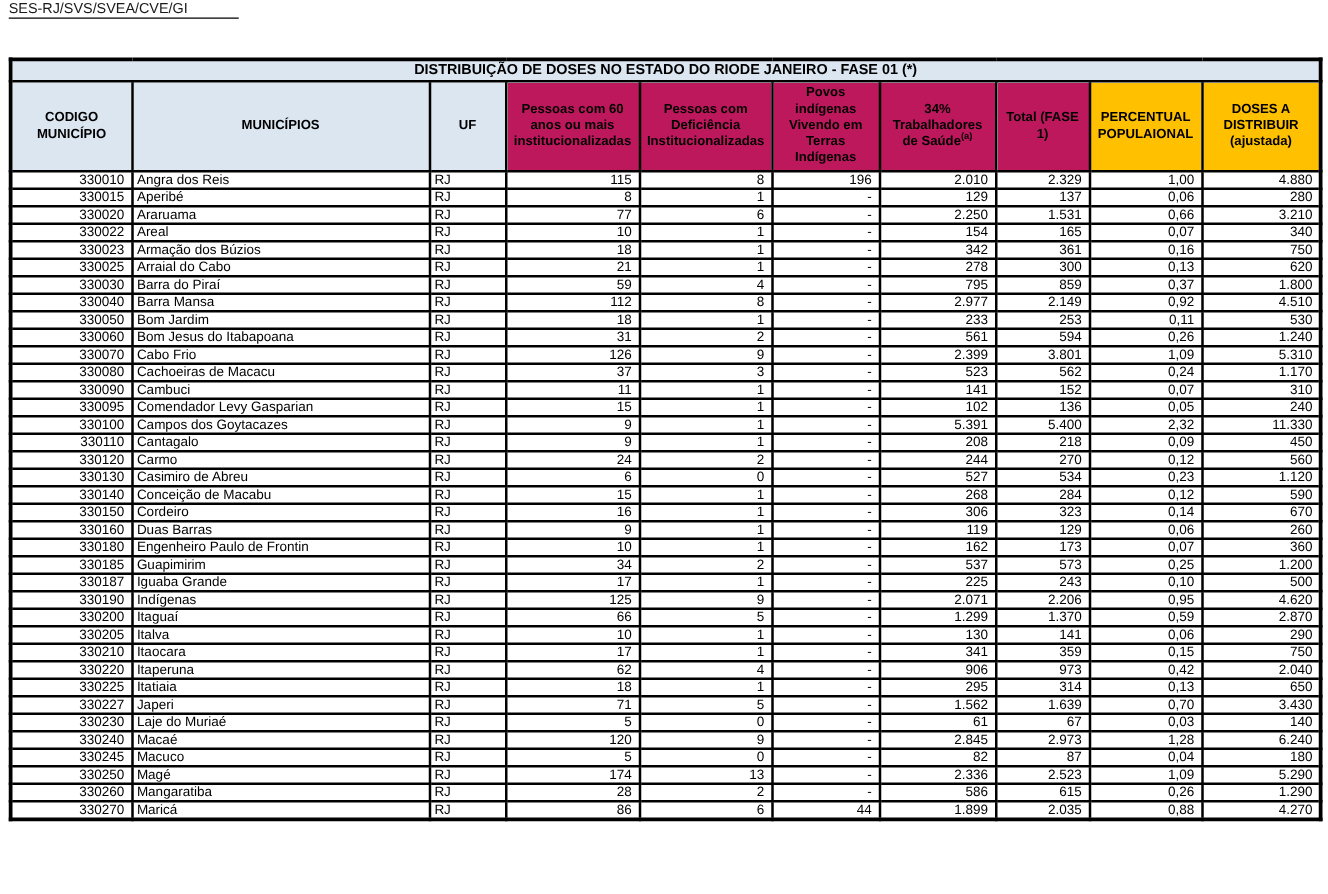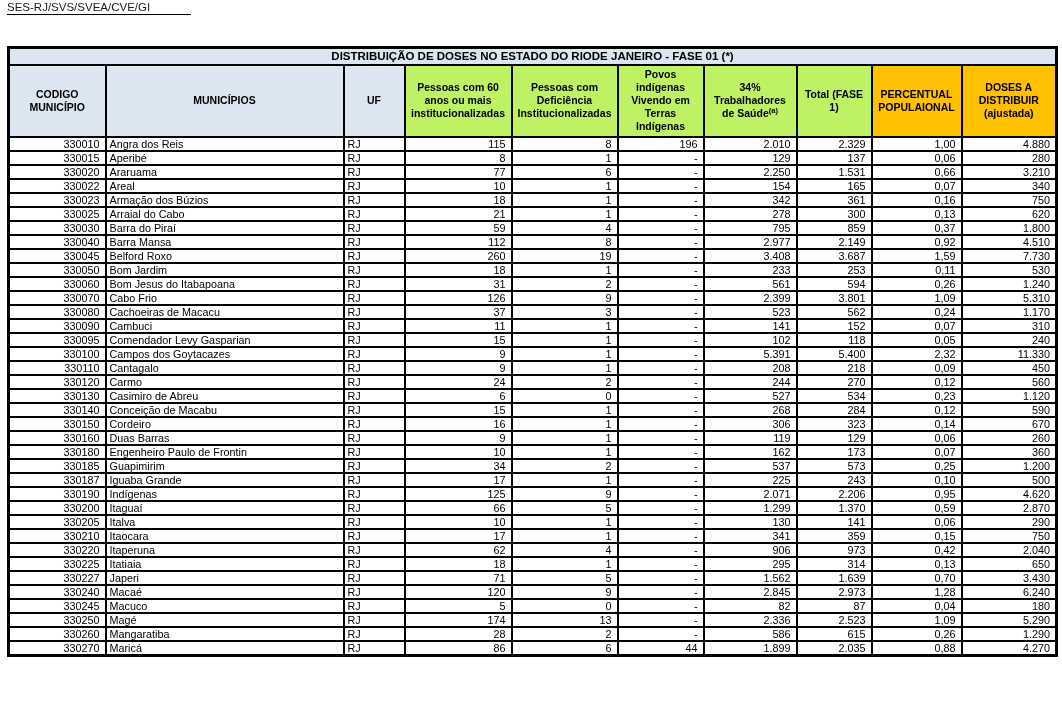--- a/index.html
+++ b/index.html
@@ -45,21 +45,21 @@
   th.col-head {
     height: 72px;
     vertical-align: middle;
     text-align: center;
     font-size: 10.5px;
     font-weight: bold;
     line-height: 13px;
     padding: 1px 3px;
   }
   th.bg-blue   { background: #DCE6F1; }
-  th.bg-yellow { background: #bef264; }
+  th.bg-yellow { background: #be185d; }
   th.bg-orange { background: #FFC000; }
   th sup { font-size: 7.5px; line-height: 0; }
   table.doses td.data {
     height: 12.7px;
     font-size: 10.8px;
     line-height: 12px;
     padding: 0 5px 0 3px;
     white-space: nowrap;
     background: #ffffff;
   }
@@ -192,32 +192,20 @@
         <td class="data al">RJ</td>
         <td class="data ar">112</td>
         <td class="data ar">8</td>
         <td class="data ar">-</td>
         <td class="data ar">2.977</td>
         <td class="data ar">2.149</td>
         <td class="data ar">0,92</td>
         <td class="data ar">4.510</td>
       </tr>
       <tr>
-        <td class="data ar">330045</td>
-        <td class="data al">Belford Roxo</td>
-        <td class="data al">RJ</td>
-        <td class="data ar">260</td>
-        <td class="data ar">19</td>
-        <td class="data ar">-</td>
-        <td class="data ar">3.408</td>
-        <td class="data ar">3.687</td>
-        <td class="data ar">1,59</td>
-        <td class="data ar">7.730</td>
-      </tr>
-      <tr>
         <td class="data ar">330050</td>
         <td class="data al">Bom Jardim</td>
         <td class="data al">RJ</td>
         <td class="data ar">18</td>
         <td class="data ar">1</td>
         <td class="data ar">-</td>
         <td class="data ar">233</td>
         <td class="data ar">253</td>
         <td class="data ar">0,11</td>
         <td class="data ar">530</td>
@@ -271,21 +259,21 @@
         <td class="data ar">310</td>
       </tr>
       <tr>
         <td class="data ar">330095</td>
         <td class="data al">Comendador Levy Gasparian</td>
         <td class="data al">RJ</td>
         <td class="data ar">15</td>
         <td class="data ar">1</td>
         <td class="data ar">-</td>
         <td class="data ar">102</td>
-        <td class="data ar">118</td>
+        <td class="data ar">136</td>
         <td class="data ar">0,05</td>
         <td class="data ar">240</td>
       </tr>
       <tr>
         <td class="data ar">330100</td>
         <td class="data al">Campos dos Goytacazes</td>
         <td class="data al">RJ</td>
         <td class="data ar">9</td>
         <td class="data ar">1</td>
         <td class="data ar">-</td>
@@ -478,20 +466,32 @@
         <td class="data ar">330227</td>
         <td class="data al">Japeri</td>
         <td class="data al">RJ</td>
         <td class="data ar">71</td>
         <td class="data ar">5</td>
         <td class="data ar">-</td>
         <td class="data ar">1.562</td>
         <td class="data ar">1.639</td>
         <td class="data ar">0,70</td>
         <td class="data ar">3.430</td>
+      </tr>
+      <tr>
+        <td class="data ar">330230</td>
+        <td class="data al">Laje do Muriaé</td>
+        <td class="data al">RJ</td>
+        <td class="data ar">5</td>
+        <td class="data ar">0</td>
+        <td class="data ar">-</td>
+        <td class="data ar">61</td>
+        <td class="data ar">67</td>
+        <td class="data ar">0,03</td>
+        <td class="data ar">140</td>
       </tr>
       <tr>
         <td class="data ar">330240</td>
         <td class="data al">Macaé</td>
         <td class="data al">RJ</td>
         <td class="data ar">120</td>
         <td class="data ar">9</td>
         <td class="data ar">-</td>
         <td class="data ar">2.845</td>
         <td class="data ar">2.973</td>

